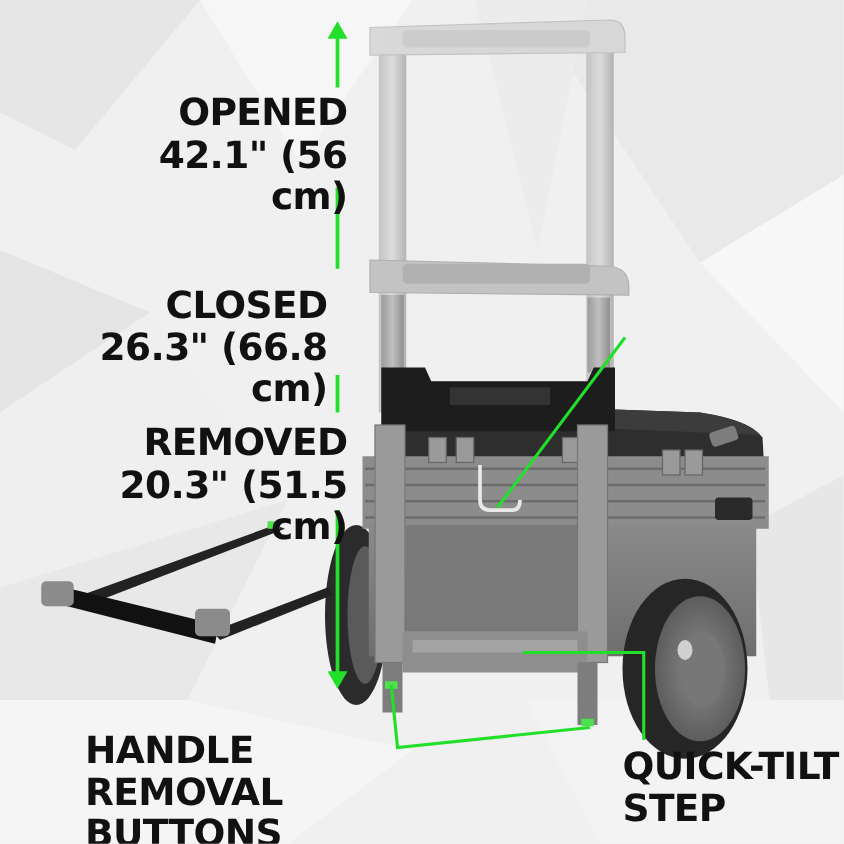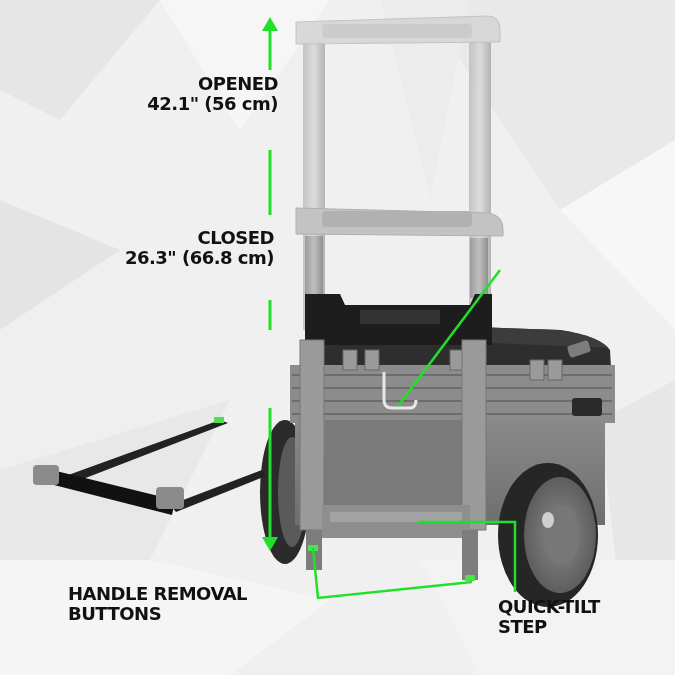--- a/index.html
+++ b/index.html
@@ -1,20 +1,20 @@
 <!DOCTYPE html>
 <html><head>
 <meta charset="utf-8">
 <style>
   html, body { margin:0; padding:0; }
   body { width:675px; height:675px; overflow:hidden; background:#f1f1f1; position:relative; font-family:"DejaVu Sans", "Liberation Sans", sans-serif; }
   .canvas { position:absolute; inset:0; width:675px; height:675px; }
   .bg { position:absolute; inset:0; }
   .lbl { position:absolute; color:#111; font-weight:bold; line-height:1.12; letter-spacing:-0.5px; }
-  .lbl .t { display:block; font-size:18px; }
+  .lbl .t { display:block; font-size:30px; }
   .right { text-align:right; }
   .left  { text-align:left; }
 </style>
 </head>
 <body>
 
 <div class="canvas">
 
   <svg class="bg" width="675" height="675" viewBox="0 0 675 675">
     <rect width="675" height="675" fill="#f0f0f0"></rect>
@@ -140,23 +140,27 @@
       <line x1="398" y1="406" x2="500" y2="270"></line>
       <polyline points="313,548 318,598 472,582"></polyline>
       <polyline points="418,522 515,522 515,592"></polyline>
     </g>
   </svg>
 
   <div class="lbl right" style="left:60px; top:74px; width:218px;">
     <span class="t">OPENED</span>
     <span class="t">42.1" (56 cm)</span>
   </div>
-  <div class="lbl right" style="left:26px; top:228px; width:248px;">
+  <div class="lbl right" style="left:14px; top:228px; width:248px;">
     <span class="t">CLOSED</span>
     <span class="t">26.3" (66.8 cm)</span>
+  </div>
+  <div class="lbl right" style="left:30px; top:338px; width:248px;">
+    <span class="t">REMOVED</span>
+    <span class="t">20.3" (51.5 cm)</span>
   </div>
 
   <div class="lbl left" style="left:512px; top:228px; width:160px;">
   </div>
   <div class="lbl left" style="left:498px; top:597px; width:177px;">
     <span class="t">QUICK-TILT</span>
     <span class="t">STEP</span>
   </div>
   <div class="lbl left" style="left:68px; top:584px; width:260px;">
     <span class="t">HANDLE REMOVAL</span>

